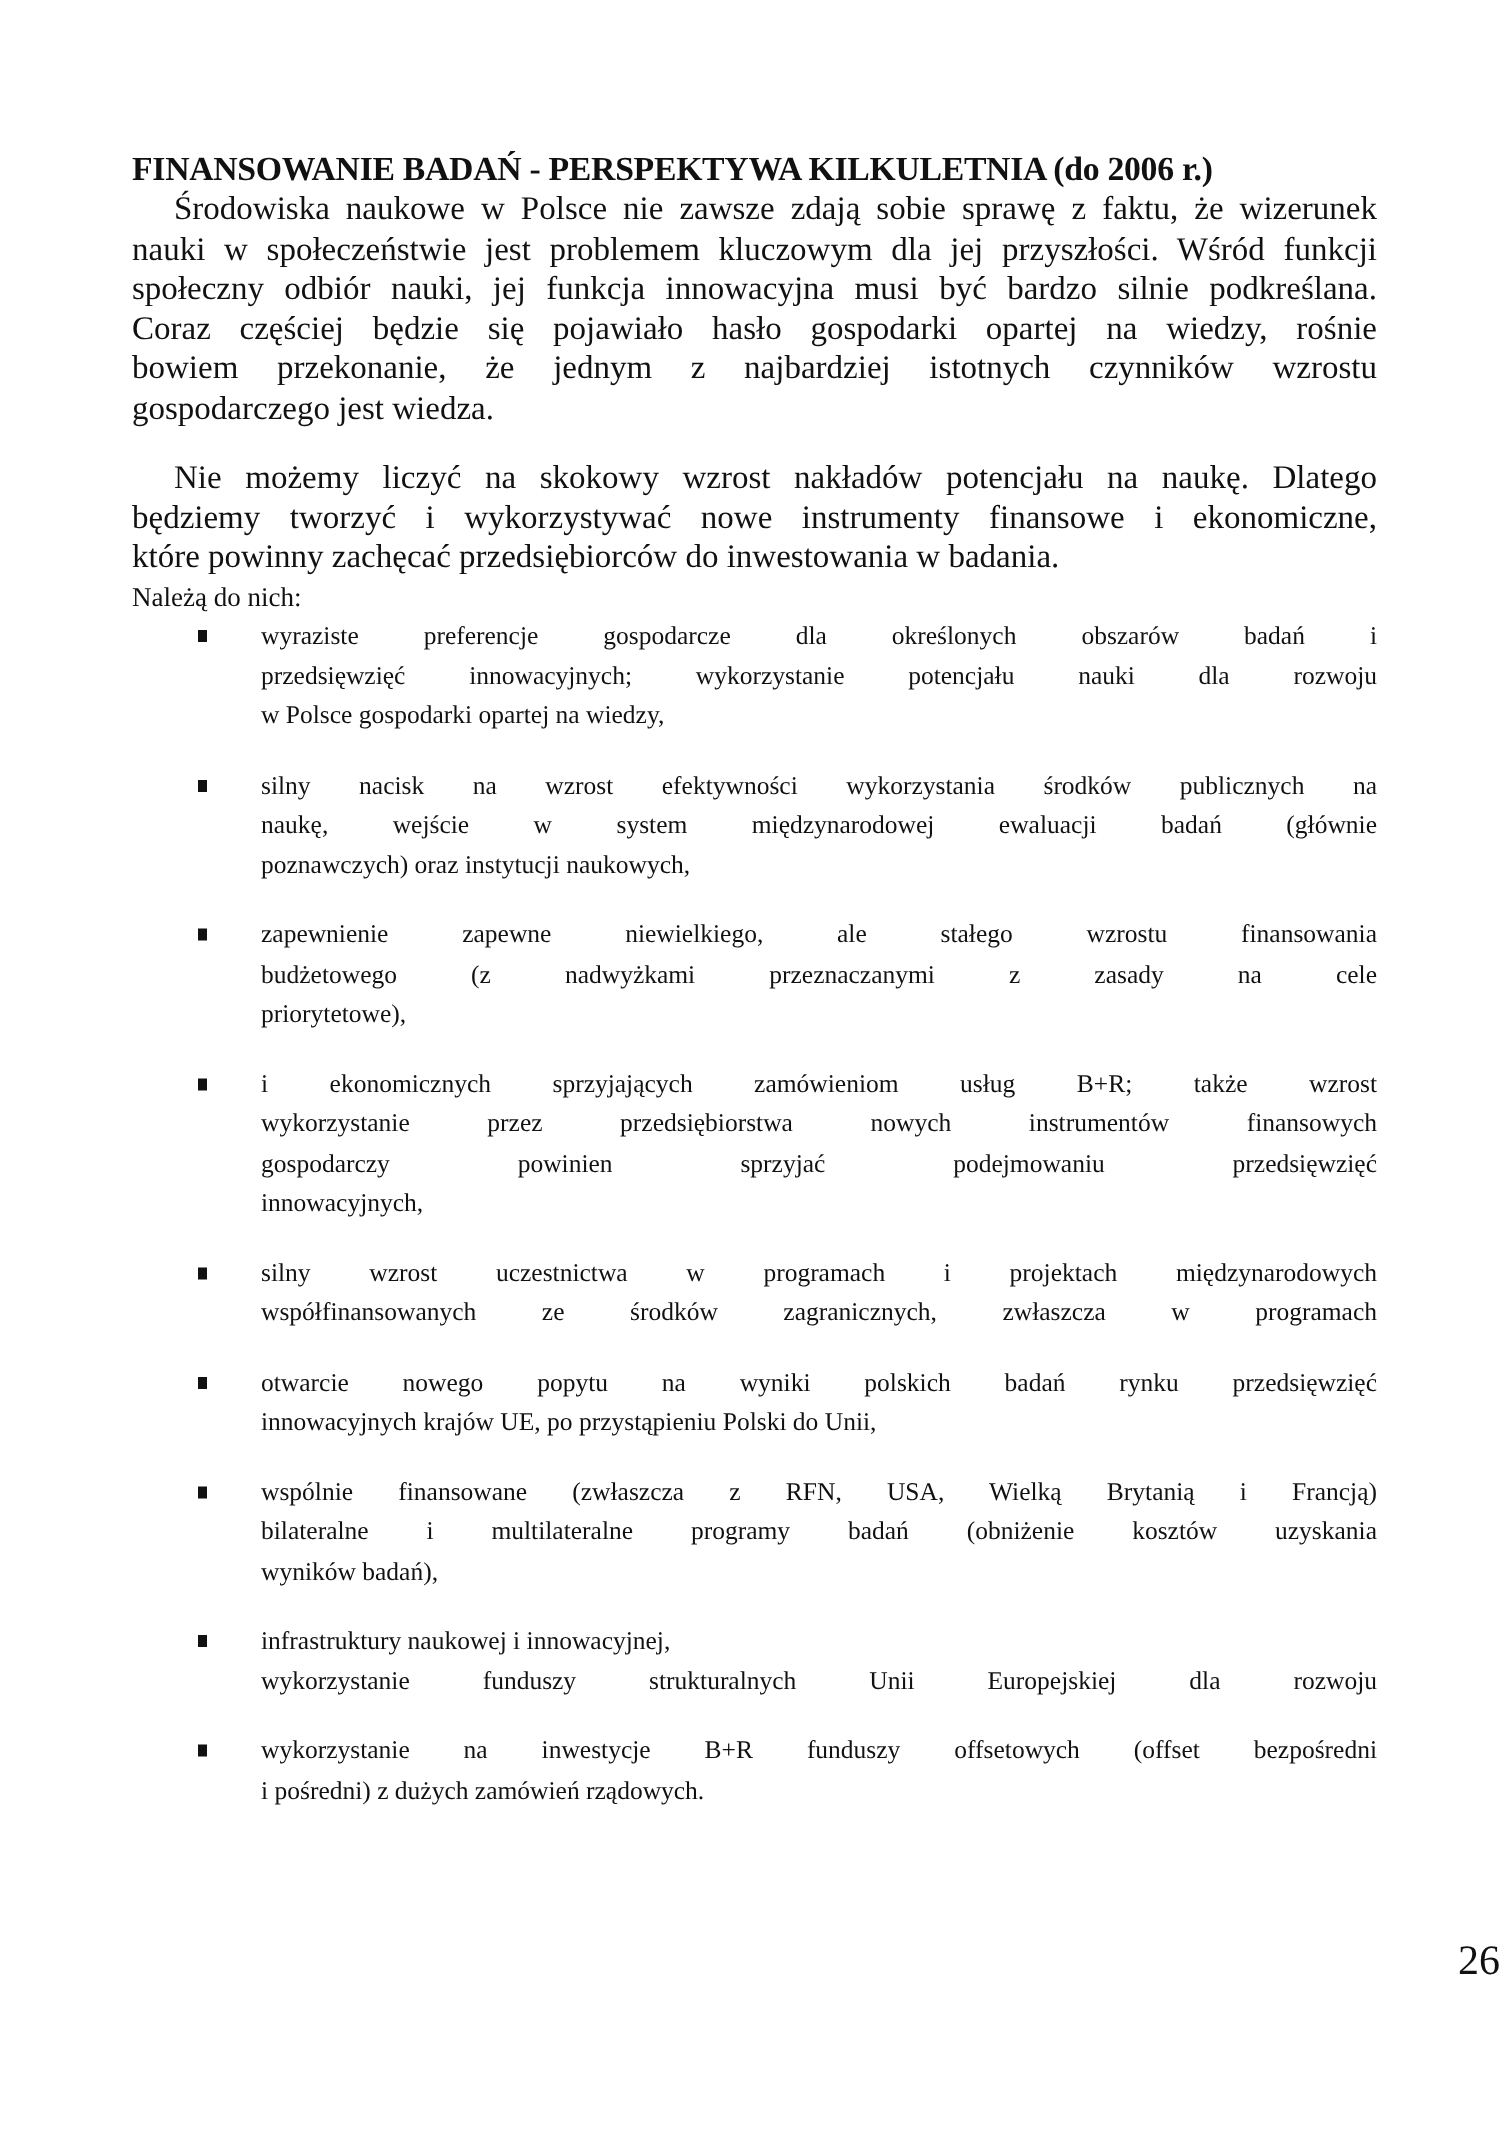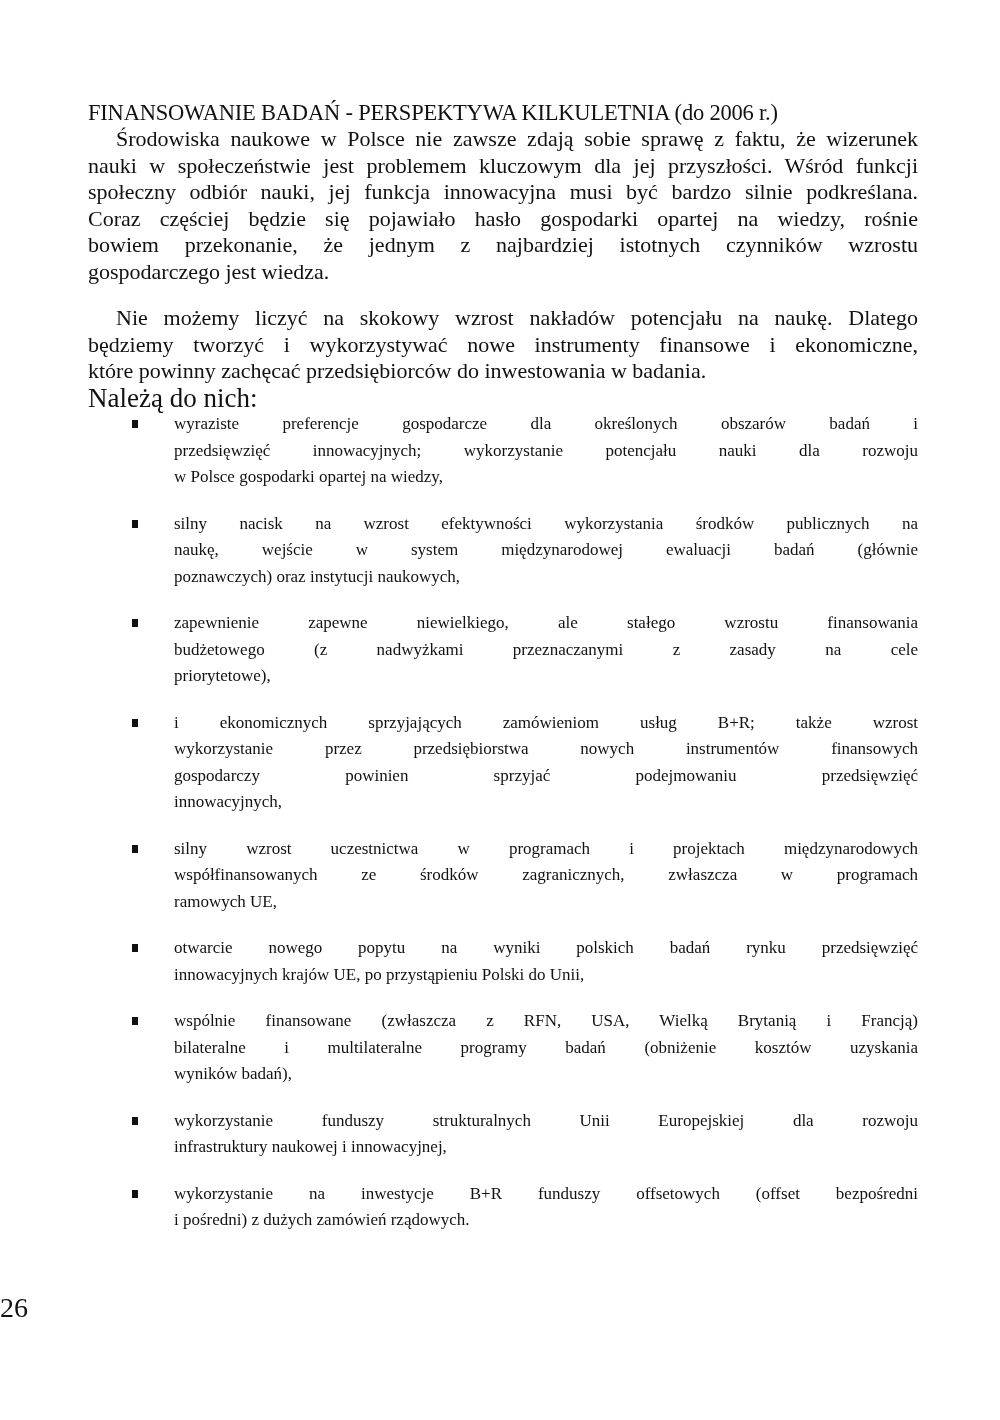--- a/index.html
+++ b/index.html
@@ -3,39 +3,39 @@
   <meta charset="utf-8">
   <style>
     html, body { margin: 0; padding: 0; background: #ffffff; }
     body {
       width: 1000px; height: 1420px; position: relative; overflow: hidden;
       font-family: "Liberation Serif", "DejaVu Serif", serif;
       color: #111111;
     }
     .page { position: absolute; left: 88px; top: 100px; width: 830px; }
     .title {
-      font-weight: normal; font-size: 22.5px; line-height: 26px;
+      font-weight: bold; font-size: 22.5px; line-height: 26px;
       margin: 0; letter-spacing: -0.2px; white-space: nowrap;
     }
     .para { font-size: 22px; line-height: 26.5px; margin: 0; }
     .line { display: block; white-space: nowrap; }
     .line.justify { text-align: justify; text-align-last: justify; white-space: normal; }
     .indent { padding-left: 28px; }
     .gap1 { height: 20px; }
-    .intro { font-size: 27px; line-height: 26.5px; }
+    .intro { font-size: 18px; line-height: 26.5px; }
     .list { list-style: none; margin: 0; padding: 0; }
     .item { position: relative; padding-left: 86px; margin-bottom: 20px; font-size: 17px; line-height: 26.5px; }
     .bullet {
       position: absolute; left: 44px; top: 9px; width: 6px; height: 8px;
       background: #111111;
     }
     .item-text { display: block; width: 744px; }
     .page-number {
       position: absolute; left: 0; width: 1000px; top: 1292px;
-      text-align: left; font-size: 28px;
+      text-align: right; font-size: 28px;
     }
   </style>
 </head>
 <body>
 
 <div class="page">
   <h1 class="title">FINANSOWANIE BADAŃ - PERSPEKTYWA KILKULETNIA (do 2006 r.)</h1>
 
   <div class="para" id="p1">
       <span class="line justify indent">Środowiska naukowe w Polsce nie zawsze zdają sobie sprawę z faktu, że wizerunek</span>
@@ -87,43 +87,42 @@
           <span class="line justify">wykorzystanie przez przedsiębiorstwa nowych instrumentów finansowych</span>
           <span class="line justify">gospodarczy powinien sprzyjać podejmowaniu przedsięwzięć</span>
           <span class="line">innowacyjnych,</span>
         </span>
       </li>
       <li class="item">
         <span class="bullet"></span>
         <span class="item-text">
           <span class="line justify">silny wzrost uczestnictwa w programach i projektach międzynarodowych</span>
           <span class="line justify">współfinansowanych ze środków zagranicznych, zwłaszcza w programach</span>
-          <span class="line">ramowych UE,</span>
         </span>
       </li>
       <li class="item">
         <span class="bullet"></span>
         <span class="item-text">
           <span class="line justify">otwarcie nowego popytu na wyniki polskich badań  rynku przedsięwzięć</span>
           <span class="line">innowacyjnych krajów UE, po przystąpieniu Polski do Unii,</span>
         </span>
       </li>
       <li class="item">
         <span class="bullet"></span>
         <span class="item-text">
           <span class="line justify">wspólnie finansowane (zwłaszcza z RFN, USA, Wielką Brytanią i Francją)</span>
           <span class="line justify">bilateralne i multilateralne programy badań (obniżenie kosztów uzyskania</span>
           <span class="line">wyników badań),</span>
         </span>
       </li>
       <li class="item">
         <span class="bullet"></span>
         <span class="item-text">
+          <span class="line">infrastruktury naukowej i innowacyjnej,</span>
           <span class="line justify">wykorzystanie funduszy strukturalnych Unii Europejskiej dla rozwoju</span>
-          <span class="line">infrastruktury naukowej i innowacyjnej,</span>
         </span>
       </li>
       <li class="item">
         <span class="bullet"></span>
         <span class="item-text">
           <span class="line justify">wykorzystanie na inwestycje B+R funduszy offsetowych (offset bezpośredni</span>
           <span class="line">i pośredni) z dużych zamówień rządowych.</span>
         </span>
       </li>
     </ul>

